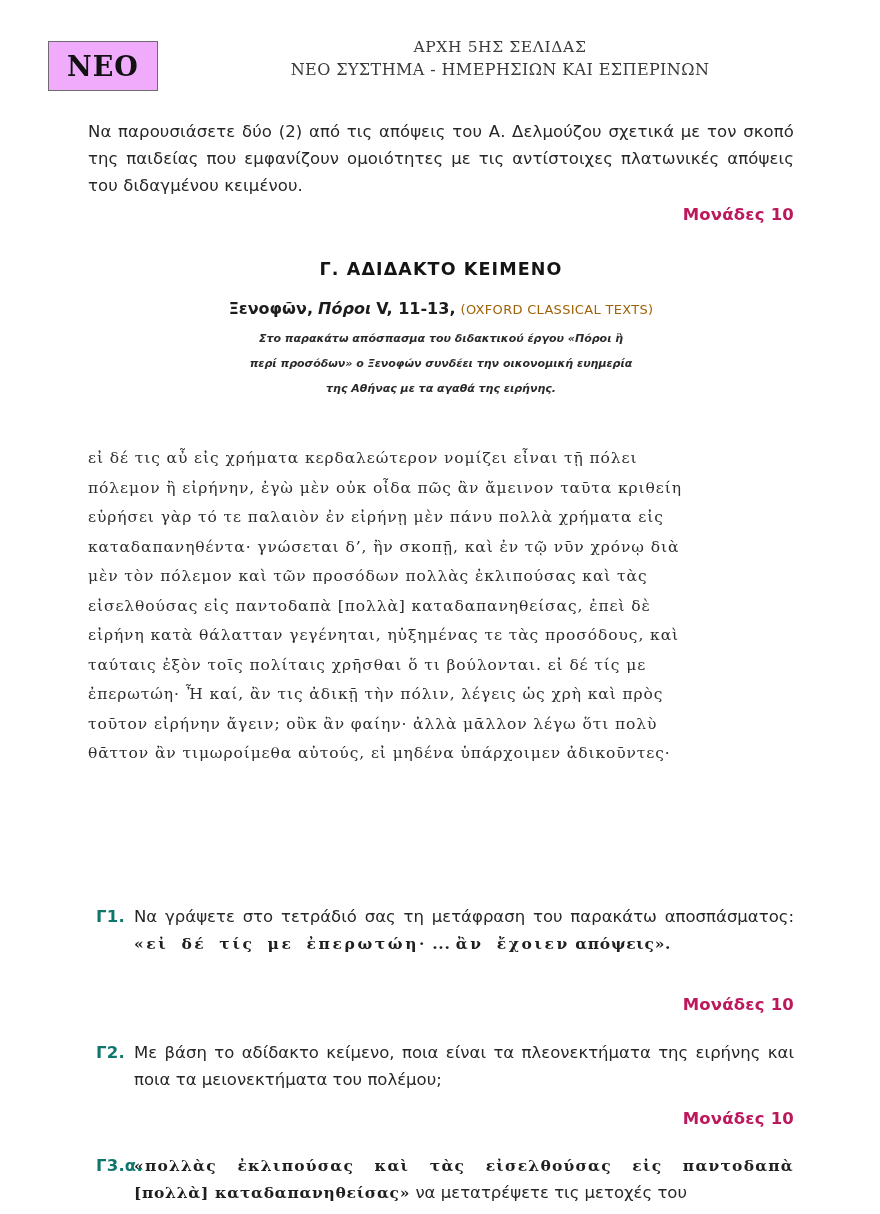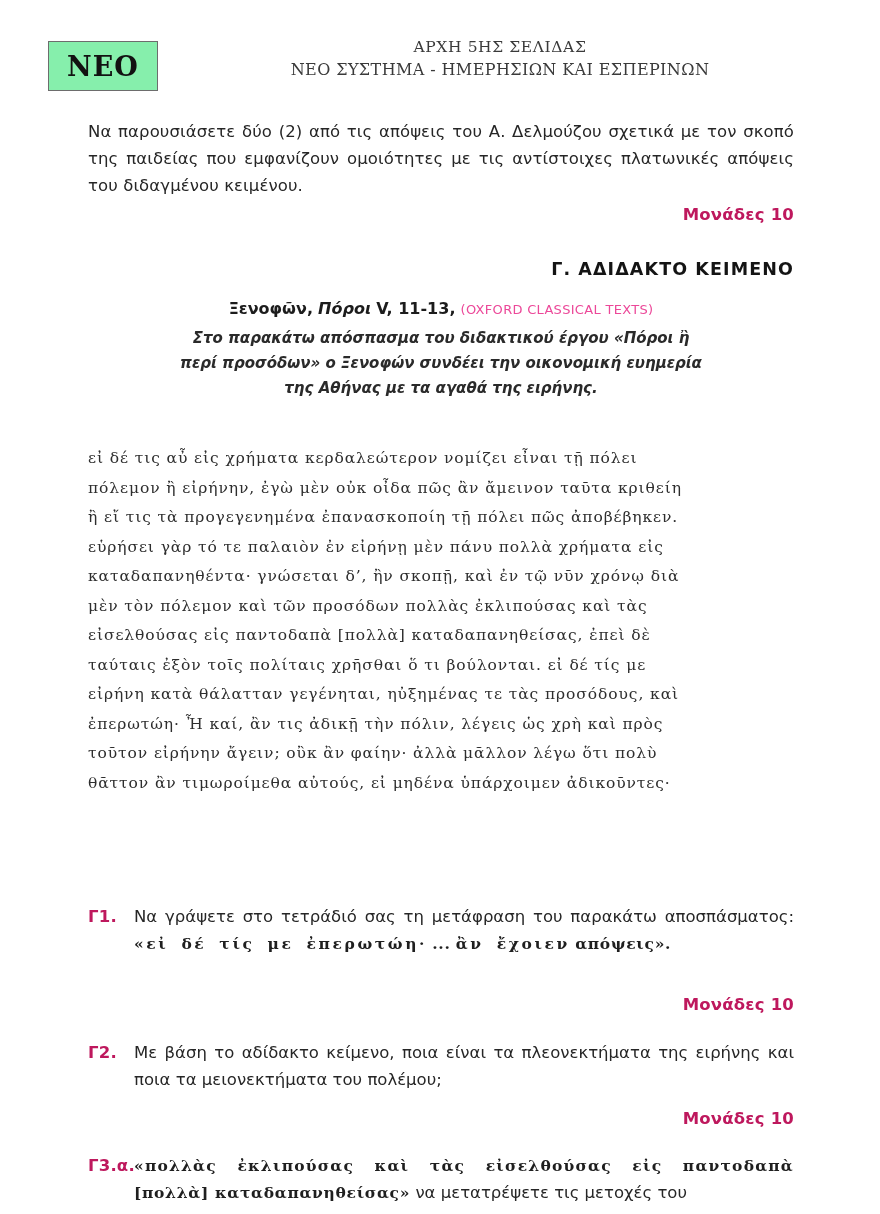--- a/index.html
+++ b/index.html
@@ -34,21 +34,21 @@
   .neo-box {
     position: absolute;
     left: 48px;
     top: 5px;
     width: 108px;
     height: 48px;
     border: 1.5px solid #6d6d6d;
     display: flex;
     align-items: center;
     justify-content: center;
-    background: #86efac;
+    background: #f0abfc;
   }
   .neo-box .neo-text {
     font-family: "DejaVu Serif", serif;
     font-weight: 700;
     font-size: 27px;
     letter-spacing: 1px;
     color: #121212;
     line-height: 1;
   }
   .header-lines {
@@ -104,21 +104,21 @@
   .marks-1 { top: 205px; }
   .marks-2 { top: 995px; }
   .marks-3 { top: 1109px; }
 
   
   .section-title {
     position: absolute;
     left: 88px;
     top: 259px;
     width: 706px;
-    text-align: right;
+    text-align: center;
     font-family: "DejaVu Sans", sans-serif;
     font-weight: 700;
     font-size: 17.5px;
     letter-spacing: 1.1px;
     color: #141414;
   }
 
   
   .source-block {
     position: absolute;
@@ -138,28 +138,28 @@
   }
   .source-line .src-work {
     font-weight: 700;
     font-style: italic;
   }
   .source-line .src-ref {
     font-weight: 700;
   }
   .source-line .src-edition {
     font-size: 13px;
-    color: #ec4899;
+    color: #a16207;
     letter-spacing: 0.3px;
   }
   .source-intro {
     font-family: "DejaVu Sans", sans-serif;
     font-style: italic;
     font-weight: 600;
-    font-size: 15px;
+    font-size: 11px;
     line-height: 25px;
     color: #2a2a2a;
     margin-top: 4px;
     padding: 0 26px;
   }
 
   
   .greek-passage {
     position: absolute;
     left: 88px;
@@ -186,24 +186,24 @@
     position: absolute;
     left: 88px;
     width: 706px;
     font-family: "DejaVu Sans", sans-serif;
     font-size: 16.5px;
     line-height: 27px;
     color: #262626;
   }
   .q-label {
     position: absolute;
-    left: 0;
+    left: 8px;
     top: 0;
     font-weight: 700;
-    color: #be185d;
+    color: #0f766e;
     letter-spacing: 0.2px;
   }
   .q-body {
     margin-left: 46px;
     text-align: justify;
   }
   .q1 { top: 903px; }
   .q2 { top: 1039px; }
   .q3 { top: 1152px; }
 
@@ -254,27 +254,26 @@
     <div class="source-intro">
       <div>Στο παρακάτω απόσπασμα του διδακτικού έργου «Πόροι ἢ</div>
       <div>περί προσόδων» ο Ξενοφών συνδέει την οικονομική ευημερία</div>
       <div>της Αθήνας με τα αγαθά της ειρήνης.</div>
     </div>
   </div>
 
   <div class="greek-passage">
     <span class="gline">εἰ δέ τις αὖ εἰς χρήματα κερδαλεώτερον νομίζει εἶναι τῇ πόλει</span>
     <span class="gline">πόλεμον ἢ εἰρήνην, ἐγὼ μὲν οὐκ οἶδα πῶς ἂν ἄμεινον ταῦτα κριθείη</span>
-    <span class="gline">ἢ εἴ τις τὰ προγεγενημένα ἐπανασκοποίη τῇ πόλει πῶς ἀποβέβηκεν.</span>
     <span class="gline">εὑρήσει γὰρ τό τε παλαιὸν ἐν εἰρήνῃ μὲν πάνυ πολλὰ χρήματα εἰς</span>
     <span class="gline">καταδαπανηθέντα· γνώσεται δ’, ἢν σκοπῇ, καὶ ἐν τῷ νῦν χρόνῳ διὰ</span>
     <span class="gline">μὲν τὸν πόλεμον καὶ τῶν προσόδων πολλὰς ἐκλιπούσας καὶ τὰς</span>
     <span class="gline">εἰσελθούσας εἰς παντοδαπὰ [πολλὰ] καταδαπανηθείσας, ἐπεὶ δὲ</span>
+    <span class="gline">εἰρήνη κατὰ θάλατταν γεγένηται, ηὐξημένας τε τὰς προσόδους, καὶ</span>
     <span class="gline">ταύταις ἐξὸν τοῖς πολίταις χρῆσθαι ὅ τι βούλονται. εἰ δέ τίς με</span>
-    <span class="gline">εἰρήνη κατὰ θάλατταν γεγένηται, ηὐξημένας τε τὰς προσόδους, καὶ</span>
     <span class="gline">ἐπερωτώη· Ἦ καί, ἂν τις ἀδικῇ τὴν πόλιν, λέγεις ὡς χρὴ καὶ πρὸς</span>
     <span class="gline">τοῦτον εἰρήνην ἄγειν; οὒκ ἂν φαίην· ἀλλὰ μᾶλλον λέγω ὅτι πολὺ</span>
     <span class="gline">θᾶττον ἂν τιμωροίμεθα αὐτούς, εἰ μηδένα ὑπάρχοιμεν ἀδικοῦντες·</span>
   </div>
 
   <div class="question q1">
     <span class="q-label">Γ1.</span>
     <div class="q-body">
       <span>Να γράψετε στο τετράδιό σας τη μετάφραση του παρακάτω αποσπάσματος:</span>
       <span class="greek-inline spread">«εἰ δέ τίς με ἐπερωτώη·</span>

